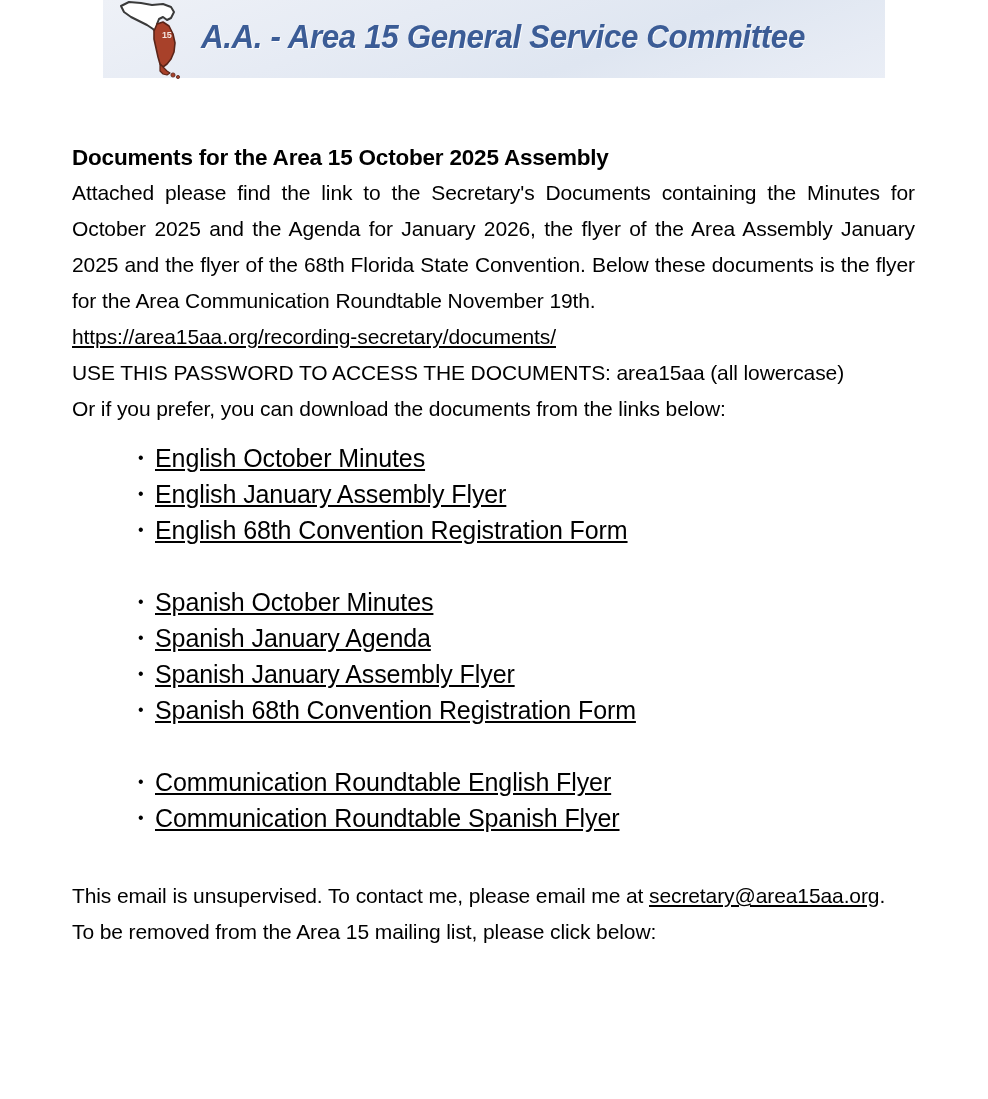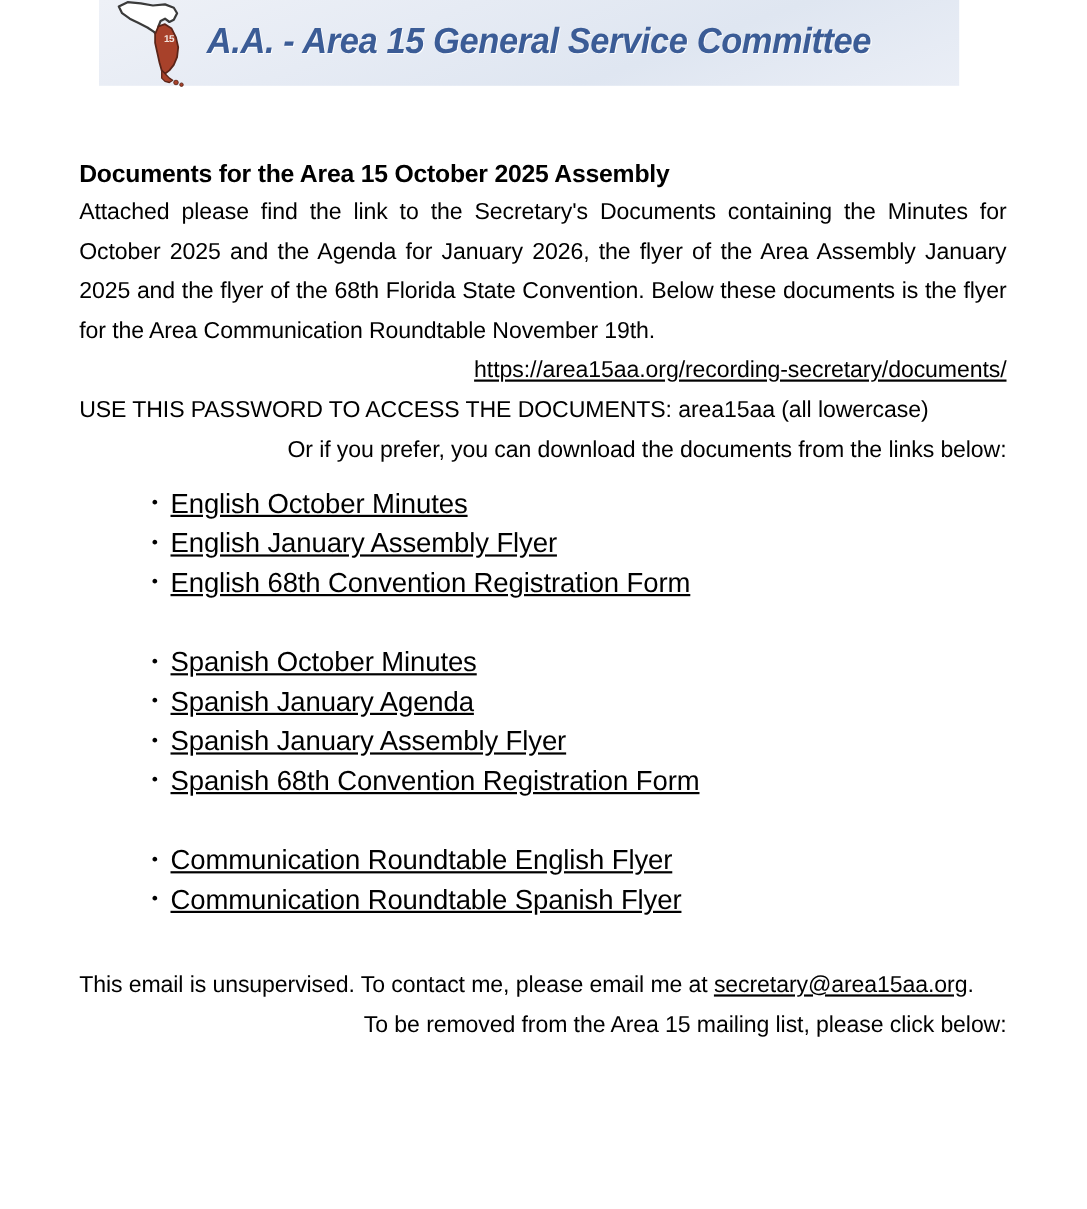--- a/index.html
+++ b/index.html
@@ -13,21 +13,21 @@
     height: 1099px;
     position: relative;
     font-family: "Liberation Sans", sans-serif;
     color: #000000;
     overflow: hidden;
   }
 
   
   .banner {
     position: absolute;
-    left: 90px;
+    left: 103px;
     top: 0px;
     width: 782px;
     height: 78px;
     background: linear-gradient(160deg, #eef1f7 0%, #e6ebf4 35%, #dfe6f1 65%, #eaeef6 100%);
     overflow: visible;
   }
   .banner-map {
     position: absolute;
     left: 8px;
     top: -2px;
@@ -84,21 +84,21 @@
   }
   p.para {
     margin: 0;
     font-size: 21px;
     line-height: 36px;
     text-align: justify;
     text-justify: inter-word;
     letter-spacing: -0.1px;
   }
   p.para-left {
-    text-align: right;
+    text-align: left;
   }
   .u-link {
     text-decoration: underline;
     color: #000000;
     cursor: pointer;
   }
 
   
   ul.linklist {
     list-style: none;

